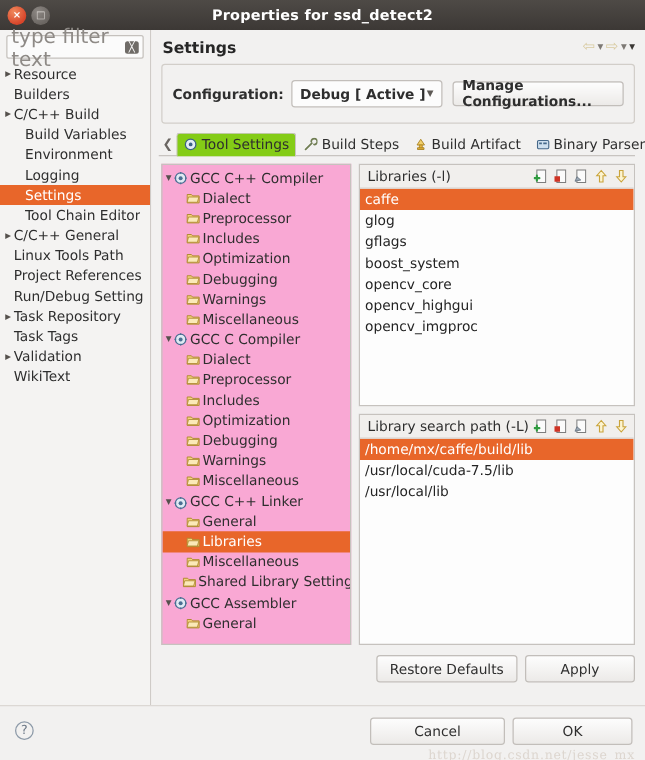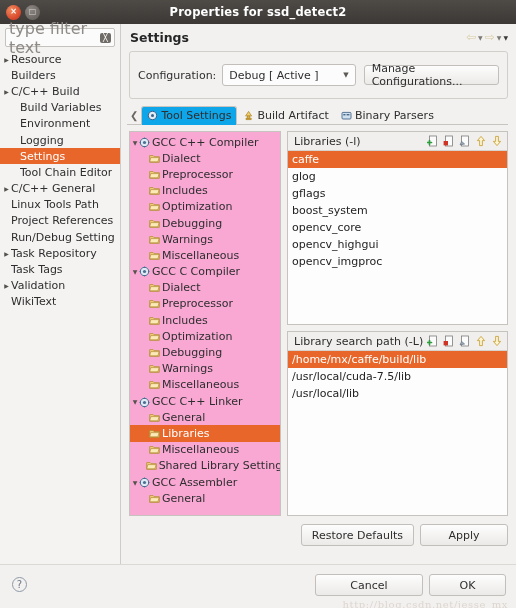--- a/index.html
+++ b/index.html
@@ -72,21 +72,21 @@
   .page-title { font-size: 12.5px; font-weight: bold; color: #262626; flex: 1; }
   .navs { display: flex; align-items: center; gap: 2px; }
   .arrow-btn { font-size: 12px; color: #d9cba2; }
   .caret { font-size: 6px; color: #7d7974; }
   .caret.dark { color: #3a3734; }
 
   
   .cfgbox {
     margin: 1px 8px 0 8px; height: 48px;
     border: 1px solid #d2cec9; border-radius: 3px; background: #f2f1f0;
-    display: flex; align-items: center; padding: 0 8px;
+    display: flex; align-items: center; padding: 0 8px; font-weight: bold;
   }
   .cfg-label { font-size: 11px; margin-right: 6px; }
   .combo {
     width: 152px; height: 22px; background: #fcfcfc;
     border: 1px solid #c2beba; border-radius: 3px;
     display: flex; align-items: center; padding: 0 6px;
     font-size: 11px; position: relative;
   }
   .combo .cv { flex: 1; }
   .combo .ca { font-size: 7px; color: #5d5955; }
@@ -104,21 +104,21 @@
     border-bottom: 1px solid #c8c4c0;
   }
   .tabscroll { font-size: 10px; color: #6a6662; padding: 0 3px 3px 3px; }
   .tab {
     display: flex; align-items: center; gap: 3px;
     padding: 2px 5px 3px 5px; font-size: 11px;
     border: 1px solid transparent; border-bottom: none;
     position: relative; top: 1px; white-space: nowrap;
   }
   .tab.active {
-    background: #0ea5e9; border-color: #c8c4c0; border-radius: 3px 3px 0 0;
+    background: #84cc16; border-color: #c8c4c0; border-radius: 3px 3px 0 0;
   }
   .tico { font-size: 9px; }
 
   
   .content { margin: 6px 8px 0 8px; display: flex; gap: 6px; height: 385px; }
   .tree2 {
     width: 152px; background: #f9a8d4; border: 1px solid #c6c2be;
     overflow: hidden; padding-top: 2px;
   }
   .t2node {
@@ -171,21 +171,21 @@
     background: #f2f1f0; border-top: 1px solid #dcd8d4;
   }
   .help-ic {
     position: absolute; left: 12px; top: 12px;
     width: 15px; height: 15px; border-radius: 50%;
     border: 1px solid #8d9aa8; color: #6a7684;
     font-size: 10px; line-height: 13px; text-align: center;
   }
   .btm-btns { position: absolute; right: 10px; top: 9px; display: flex; gap: 6px; }
   .btn-cancel { width: 108px; }
-  .btn-ok { width: 77px; }
+  .btn-ok { width: 96px; }
   .watermark {
     position: absolute; right: 8px; top: 34px;
     font-size: 10px; color: #ddd6cf; letter-spacing: .6px;
     font-family: "DejaVu Serif", "Liberation Serif", serif;
   }
 
   svg { display: block; }
 </style>
 </head>
 <body>
@@ -307,20 +307,28 @@
             <svg width="11" height="11" viewBox="0 0 11 11">
               <circle cx="5.5" cy="5.5" r="4.2" fill="#e2ecf5" stroke="#3d6287" stroke-width="1"></circle>
               <circle cx="5.5" cy="5.5" r="1.5" fill="#3d6287"></circle>
             </svg>
           </span>
           <span>Tool Settings</span>
         </div>
         <div class="tab">
           <span class="tico">
             <svg width="11" height="11" viewBox="0 0 11 11">
+              <path d="M1.5 9.5 L6.5 4.5 M6 3.2 a2.4 2.4 0 1 1 2.2 2.4" stroke="#6f7d52" stroke-width="1.4" fill="none" stroke-linecap="round"></path>
+            </svg>
+          </span>
+          <span>Build Steps</span>
+        </div>
+        <div class="tab">
+          <span class="tico">
+            <svg width="11" height="11" viewBox="0 0 11 11">
               <path d="M3 9.6 h5.2 v-1.4 h-5.2 z" fill="#e8b63f" stroke="#a8801f" stroke-width=".7"></path>
               <path d="M5.6 1.4 L8.6 6 h-6 z" fill="#f1cf6b" stroke="#a8801f" stroke-width=".7"></path>
               <rect x="4.4" y="6" width="2.4" height="2.2" fill="#e8b63f" stroke="#a8801f" stroke-width=".6"></rect>
             </svg>
           </span>
           <span>Build Artifact</span>
         </div>
         <div class="tab">
           <span class="tico">
             <svg width="11" height="11" viewBox="0 0 11 11">

